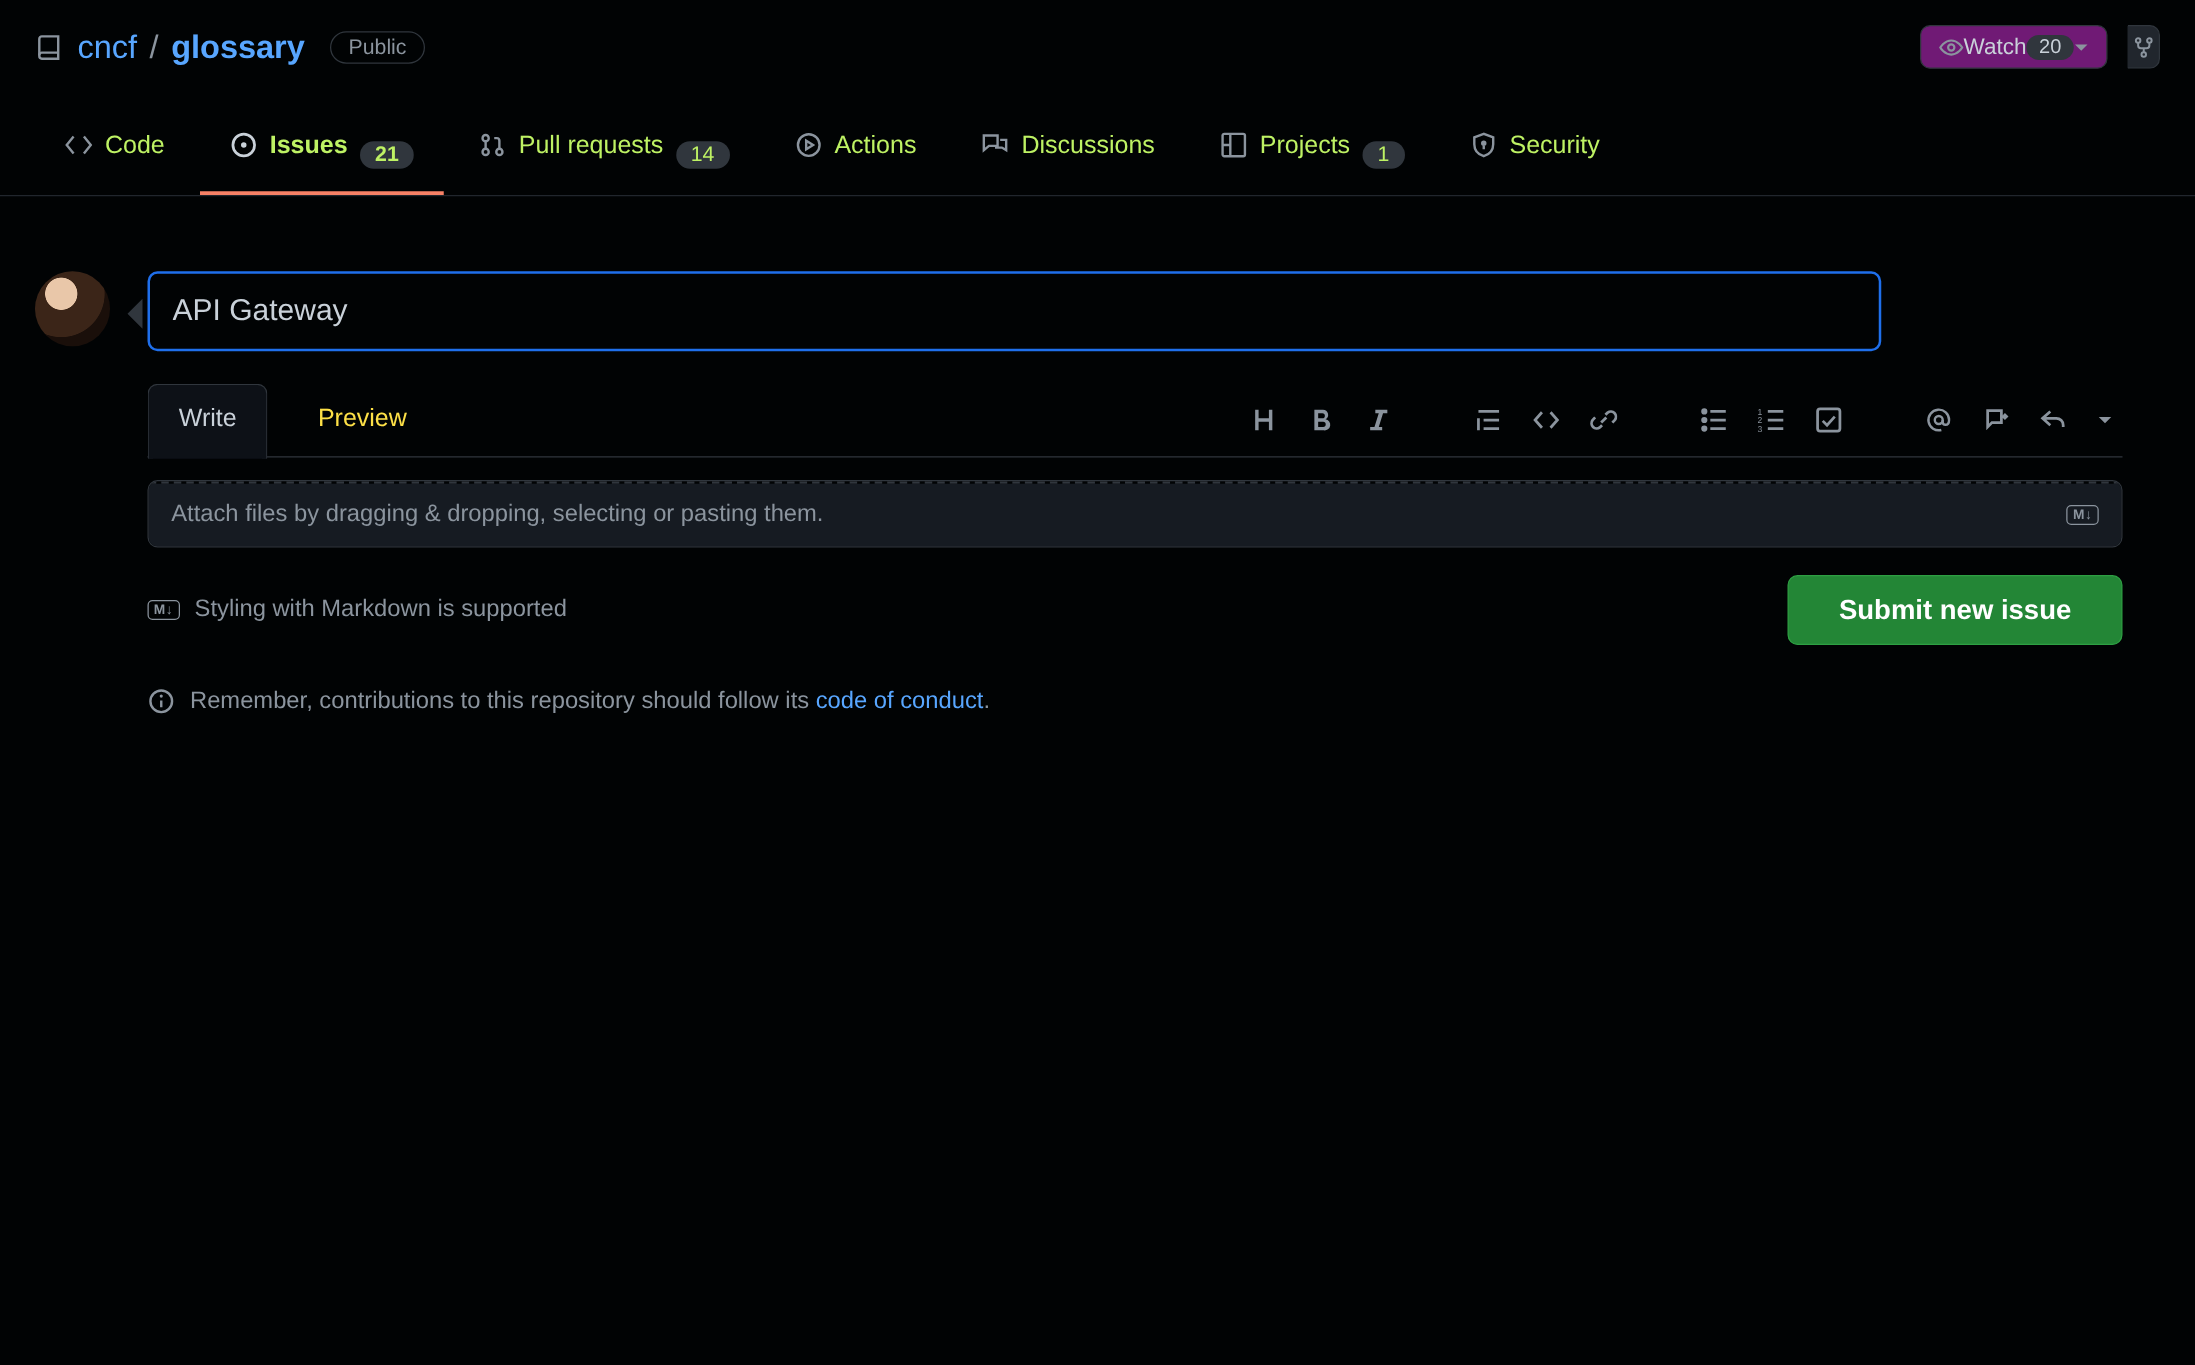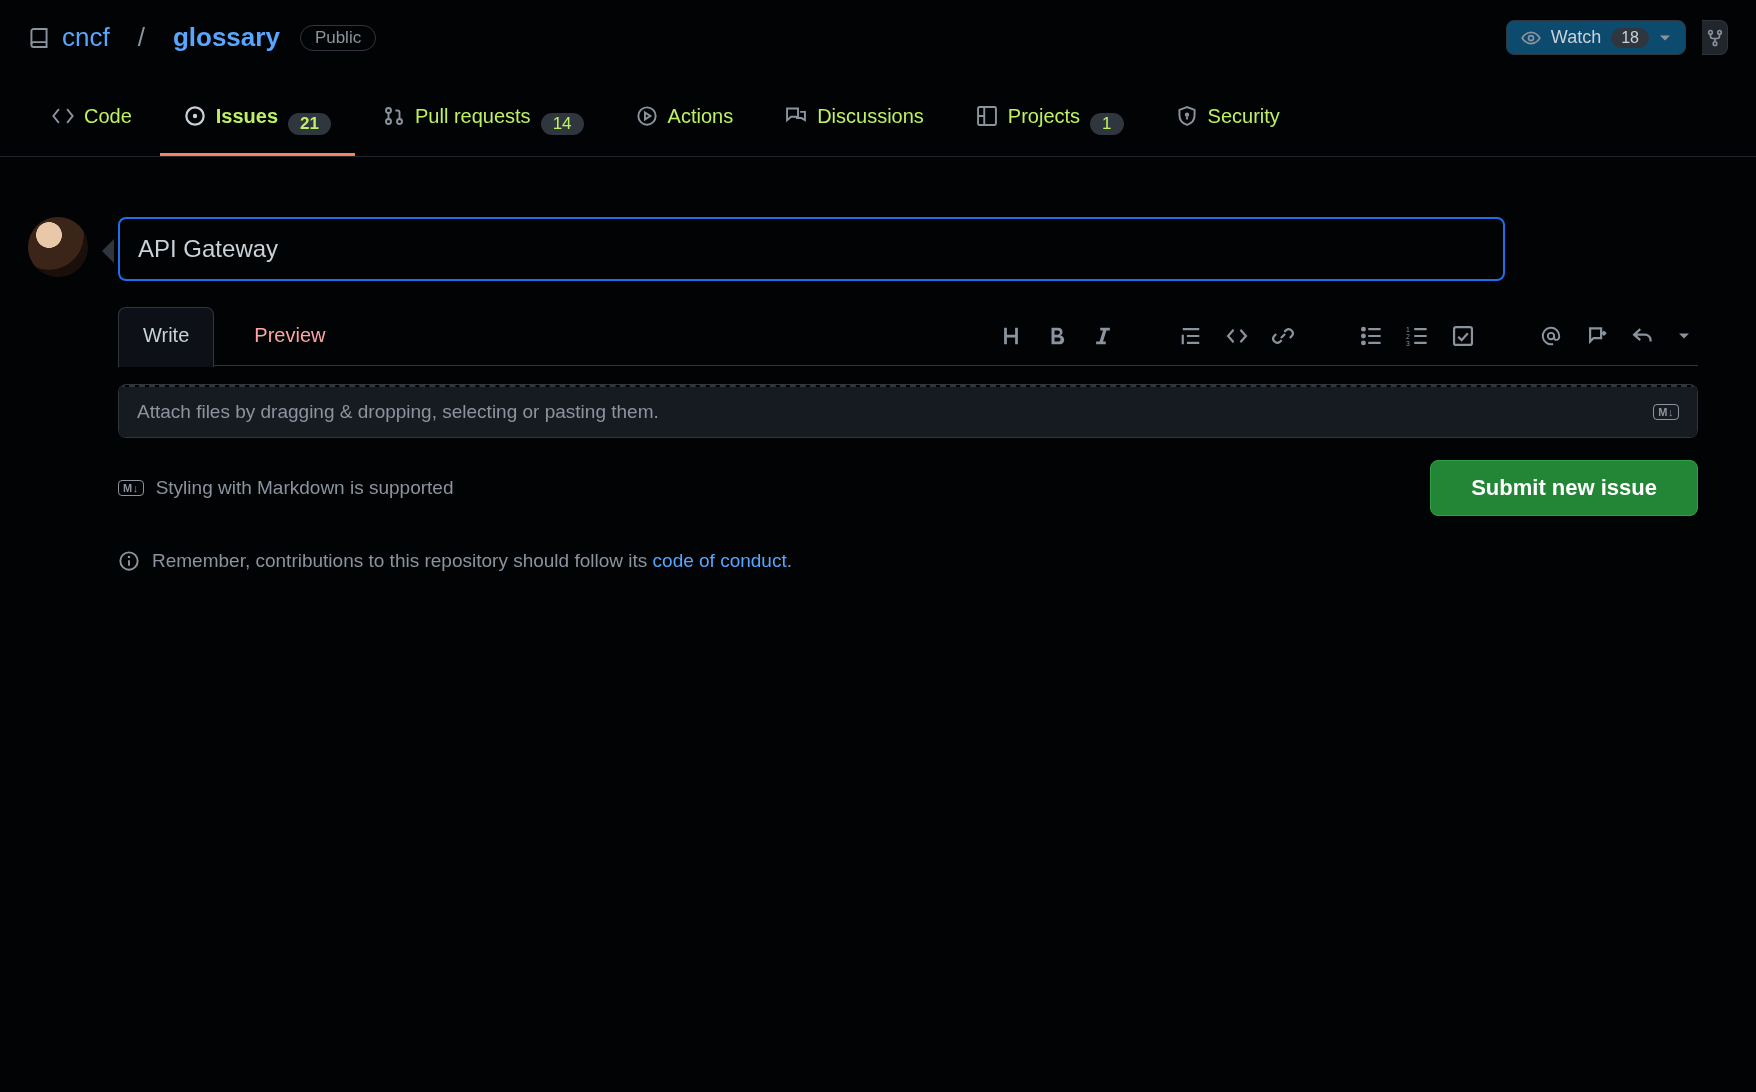--- a/index.html
+++ b/index.html
@@ -15,42 +15,41 @@
 
 
 .repo-header {
   display: flex;
   align-items: center;
   justify-content: space-between;
   padding: 20px 28px 24px 28px;
 }
 .repo-left { display: flex; align-items: center; gap: 12px; }
 .repo-icon-wrap { color: #8b949e; display:flex; align-items:center; }
-.breadcrumb { font-size: 26px; font-weight: 400; display:flex; align-items:center; gap:26px;}
+.breadcrumb { font-size: 26px; font-weight: 400; display:flex; align-items:center; gap:8px;}
 .breadcrumb .owner, .breadcrumb .name { color: #58a6ff; }
 .breadcrumb .name { font-weight: 600; }
 .breadcrumb .sep { color: #8b949e; padding:0 2px;}
 .visibility {
   border: 1.5px solid #30363d;
   border-radius: 24px;
   padding: 2px 14px;
   font-size: 17px;
   color: #8b949e;
   margin-left: 8px;
 }
 .repo-right { display:flex; gap:16px; }
 .btn {
-  background: #0c4a6e;
+  background: #701a75;
   border: 1.5px solid #30363d;
   border-radius: 8px;
   color: #c9d1d9;
   font-size: 18px;
   display: flex;
   align-items: center;
-  gap: 10px;
   padding: 6px 14px;
   cursor: pointer;
 }
 .btn .count {
   background: #30363d;
   border-radius: 24px;
   padding: 1px 10px;
   font-size: 16px;
   color:#c9d1d9;
 }
@@ -135,21 +134,21 @@
 .tabs-row {
   display:flex;
   align-items:center;
   justify-content:space-between;
   border-bottom:1.5px solid #30363d;
 }
 .write-tabs { display:flex;gap:15px; }
 .write-tab {
   padding: 16px 24px 18px;
   font-size:20px;
-  color:#fca5a5;
+  color:#fde047;
   cursor:pointer;
   background:transparent;
   border:1.5px solid transparent;
   border-bottom:none;
 }
 .write-tab.selected {
   color:#c9d1d9;
   background:#0d1117;
   border-color:#30363d;
   border-top-left-radius:8px;
@@ -251,21 +250,21 @@
   </div>
   <div class="repo-right">
     <button class="btn">
       <span>
         <svg width="20" height="20" viewBox="0 0 16 16" fill="none" stroke="#8b949e" stroke-width="1.4">
             <path d="M1 8s2.5-4.5 7-4.5S15 8 15 8s-2.5 4.5-7 4.5S1 8 1 8Z"></path>
             <circle cx="8" cy="8" r="2"></circle>
           </svg>
       </span>
       <span>Watch</span>
-      <span class="count">18</span>
+      <span class="count">20</span>
       <span class="caret">
         <svg width="12" height="12" viewBox="0 0 12 12" fill="currentColor">
             <path d="M1 3.5 6 8.5l5-5H1Z"></path>
           </svg>
       </span>
     </button>
     <div class="fork-stub">
       <svg width="18" height="20" viewBox="0 0 16 16" fill="none" stroke="#8b949e" stroke-width="1.4">
           <circle cx="4" cy="3" r="1.6"></circle>
           <circle cx="12" cy="3" r="1.6"></circle>

